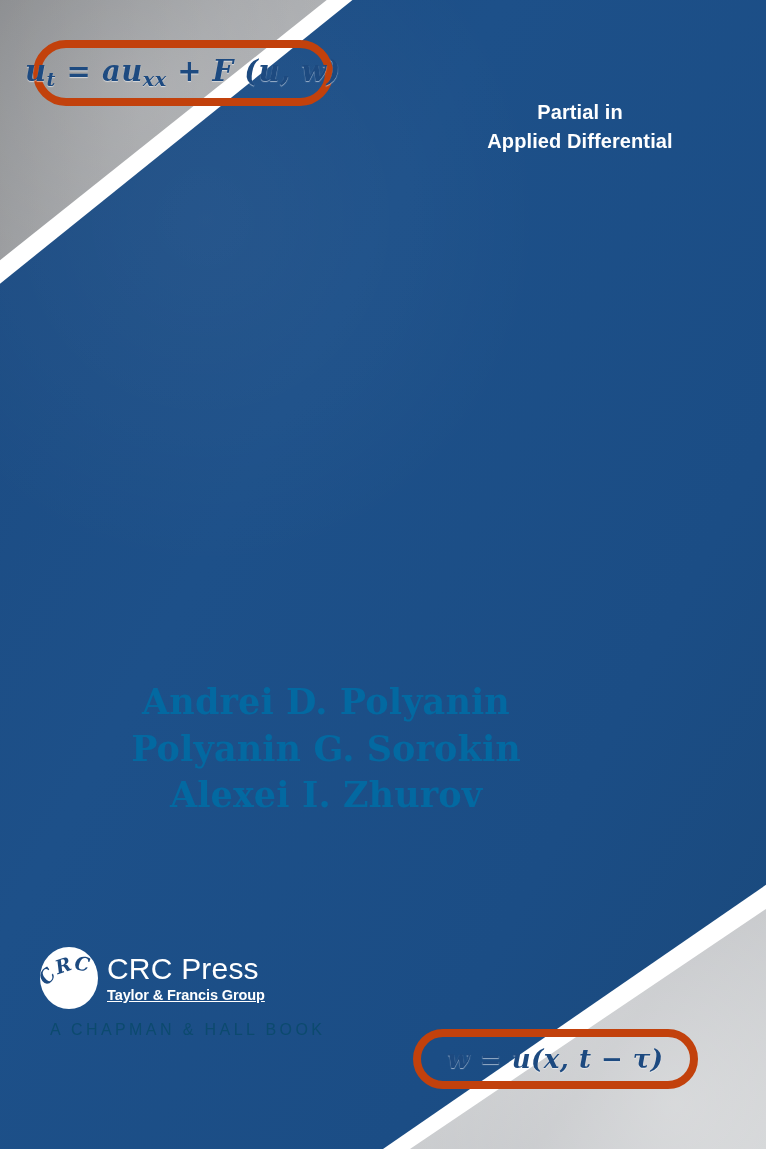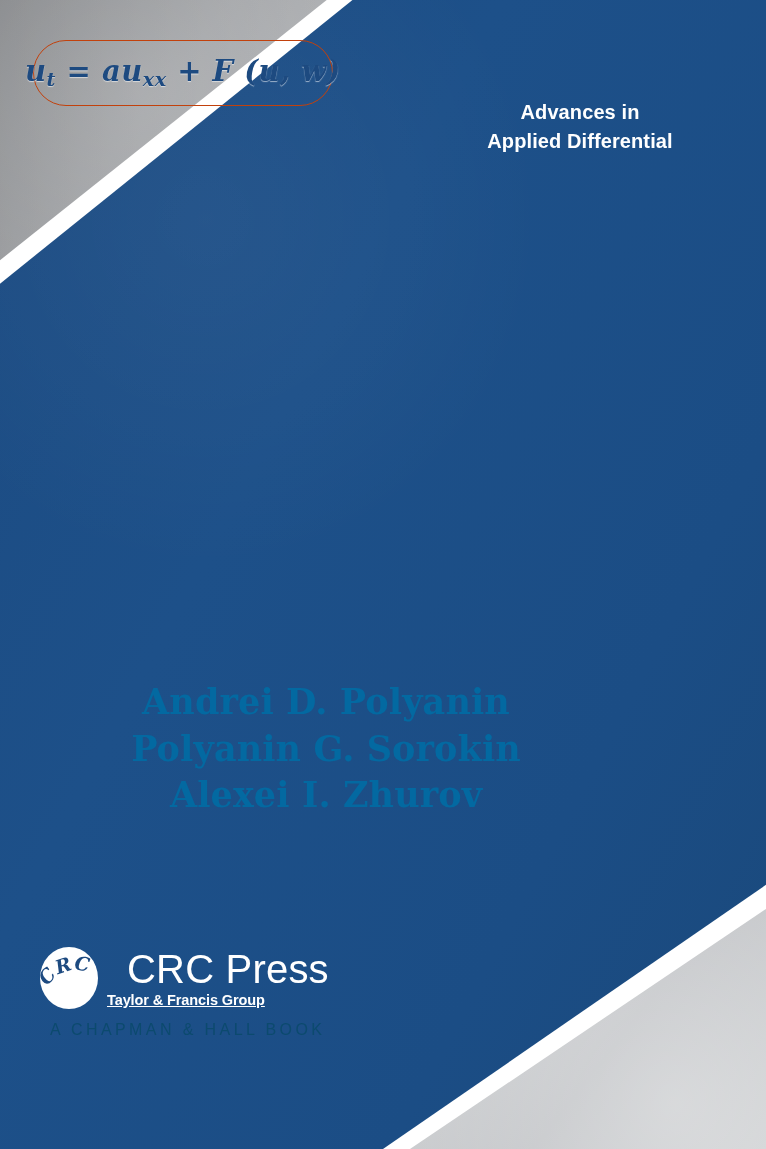--- a/index.html
+++ b/index.html
@@ -83,21 +83,21 @@
     position: absolute;
     inset: 0;
     pointer-events: none;
     background:
       radial-gradient(ellipse 55% 40% at 30% 22%, rgba(255,255,255,0.045), rgba(255,255,255,0) 70%);
   }
 
   
   .formula-badge {
     position: absolute;
-    border: 1px solid #c2410c;
+    border: 8px solid #c2410c;
     border-radius: 999px;
     display: flex;
     align-items: center;
     justify-content: center;
     box-sizing: border-box;
     color: #1d4a80;
     font-family: "DejaVu Serif", "Liberation Serif", serif;
     font-style: italic;
     font-weight: bold;
     white-space: nowrap;
@@ -206,24 +206,23 @@
     height: 62px;
   }
   .crc-text-stack {
     margin-left: 9px;
     line-height: 1;
   }
   .crc-name {
     display: block;
     color: #ffffff;
     font-family: "Liberation Sans", sans-serif;
-    font-size: 40px;
+    font-size: 30px;
     font-weight: normal;
     letter-spacing: 0.2px;
-    margin-left: 20px;
   }
   .crc-sub {
     display: block;
     color: #ffffff;
     font-family: "Liberation Sans", sans-serif;
     font-size: 14.5px;
     font-weight: bold;
     margin-top: 4px;
     letter-spacing: -0.1px;
     text-decoration: underline;
@@ -248,21 +247,21 @@
   <div class="white-band"></div>
   <div class="navy-band">
     <div class="navy-sheen"></div>
   </div>
 
   <div id="formula-top" class="formula-badge">
     <span class="fml"><span>u</span><sub>t</sub><span> = au</span><sub>xx</sub><span> + F (u, w)</span></span>
   </div>
 
   <div id="series-title">
-    <span class="line">Advances in</span>
+    <span class="line">Partial in</span>
     <span class="line">Applied Differential</span>
   </div>
 
 
   <div id="authors">
     <span class="a-line">Andrei D. Polyanin</span>
     <span class="a-line">Polyanin G. Sorokin</span>
     <span class="a-line">Alexei I. Zhurov</span>
   </div>
 
@@ -278,14 +277,17 @@
         </svg>
       </div>
       <div class="crc-text-stack">
         <span class="crc-name">CRC Press</span>
         <span class="crc-sub">Taylor &amp; Francis Group</span>
       </div>
     </div>
     <div id="chapman-line">A CHAPMAN &amp; HALL BOOK</div>
   </div>
 
+  <div id="formula-bottom" class="formula-badge">
+    <span class="fml">w = u(x, t − τ)</span>
+  </div>
 
 </div>
 
 </body></html>

